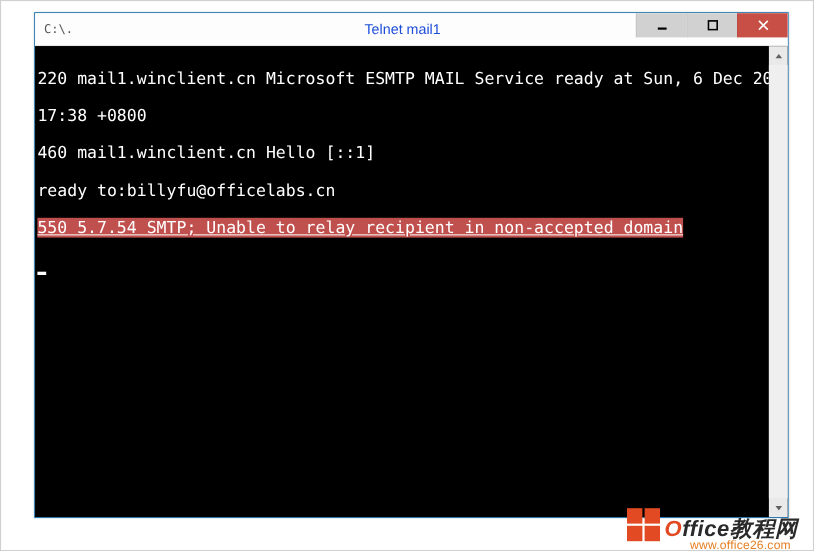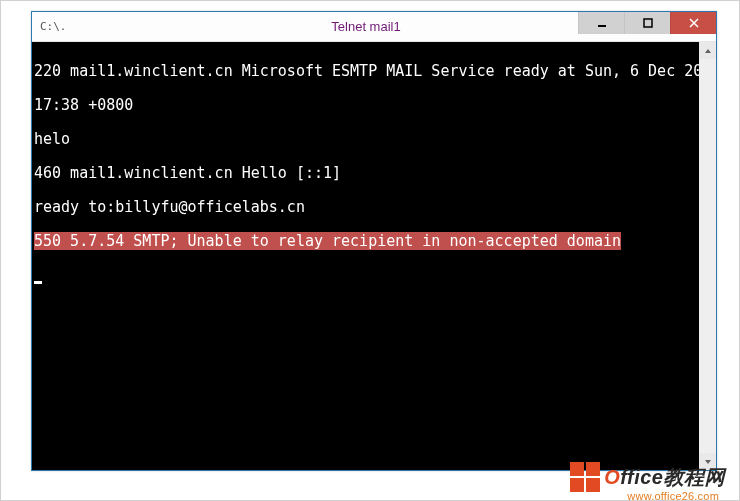--- a/index.html
+++ b/index.html
@@ -47,21 +47,21 @@
       font-family: Consolas, monospace;
       font-size: 11px;
       line-height: 16px;
       text-align: center;
     }
     .titlebar-title {
       position: absolute;
       left: 0; right: 16px;
       text-align: center;
       font-size: 13px;
-      color: #701a75;
+      color: #1d4ed8;
       pointer-events: none;
     }
     .win-buttons {
       position: absolute;
       right: 0;
       top: 0;
       display: flex;
       height: 22px;
     }
     .win-btn {
@@ -90,20 +90,21 @@
       font-size: 15px;
       line-height: 17px;
       padding: 4px 2px;
       white-space: pre;
       overflow: hidden;
     }
     .console .line { display: block; }
     .console .hl {
       background: #c0504d;
       color: #fff;
+      text-decoration: underline;
       text-decoration-color: rgba(255,255,255,.9);
     }
     .cursor {
       display: inline-block;
       width: 8px;
       height: 3px;
       background: #fff;
       vertical-align: bottom;
       margin-top: 2px;
     }
@@ -122,21 +123,21 @@
       justify-content: center;
       color: #606060;
     }
     .scroll-arrow svg { width: 8px; height: 8px; }
     .scroll-track { flex: 1; background: #efefef; }
     .watermark {
       position: absolute;
       right: 14px;
       bottom: 6px;
       display: flex;
-      align-items: center;
+      align-items: flex-end;
       gap: 2px;
       font-family: "Segoe UI", Arial, sans-serif;
     }
     .wm-logo {
       width: 34px;
       height: 34px;
       position: relative;
     }
     .wm-logo .box {
       position: absolute;
@@ -188,21 +189,20 @@
               <path d="M1 1 L9 9 M9 1 L1 9" stroke="#fff" stroke-width="1.5"></path>
             </svg>
         </div>
       </div>
     </div>
 
     <div class="console-area">
       <div class="console">
 <span class="line">220 mail1.winclient.cn Microsoft ESMTP MAIL Service ready at Sun, 6 Dec 2015 15:</span>
 <span class="line">17:38 +0800</span>
-<span class="line">helo</span>
 <span class="line">460 mail1.winclient.cn Hello [::1]</span>
 <span class="line">ready to:billyfu@officelabs.cn</span>
 <span class="line"><span class="hl">550 5.7.54 SMTP; Unable to relay recipient in non-accepted domain</span></span>
 <span class="line"><span class="cursor"></span></span>
       </div>
       <div class="scrollbar">
         <div class="scroll-arrow">
           <svg viewBox="0 0 8 8">
               <path d="M4 2 L7 6 L1 6 Z" fill="#606060"></path>
             </svg>

